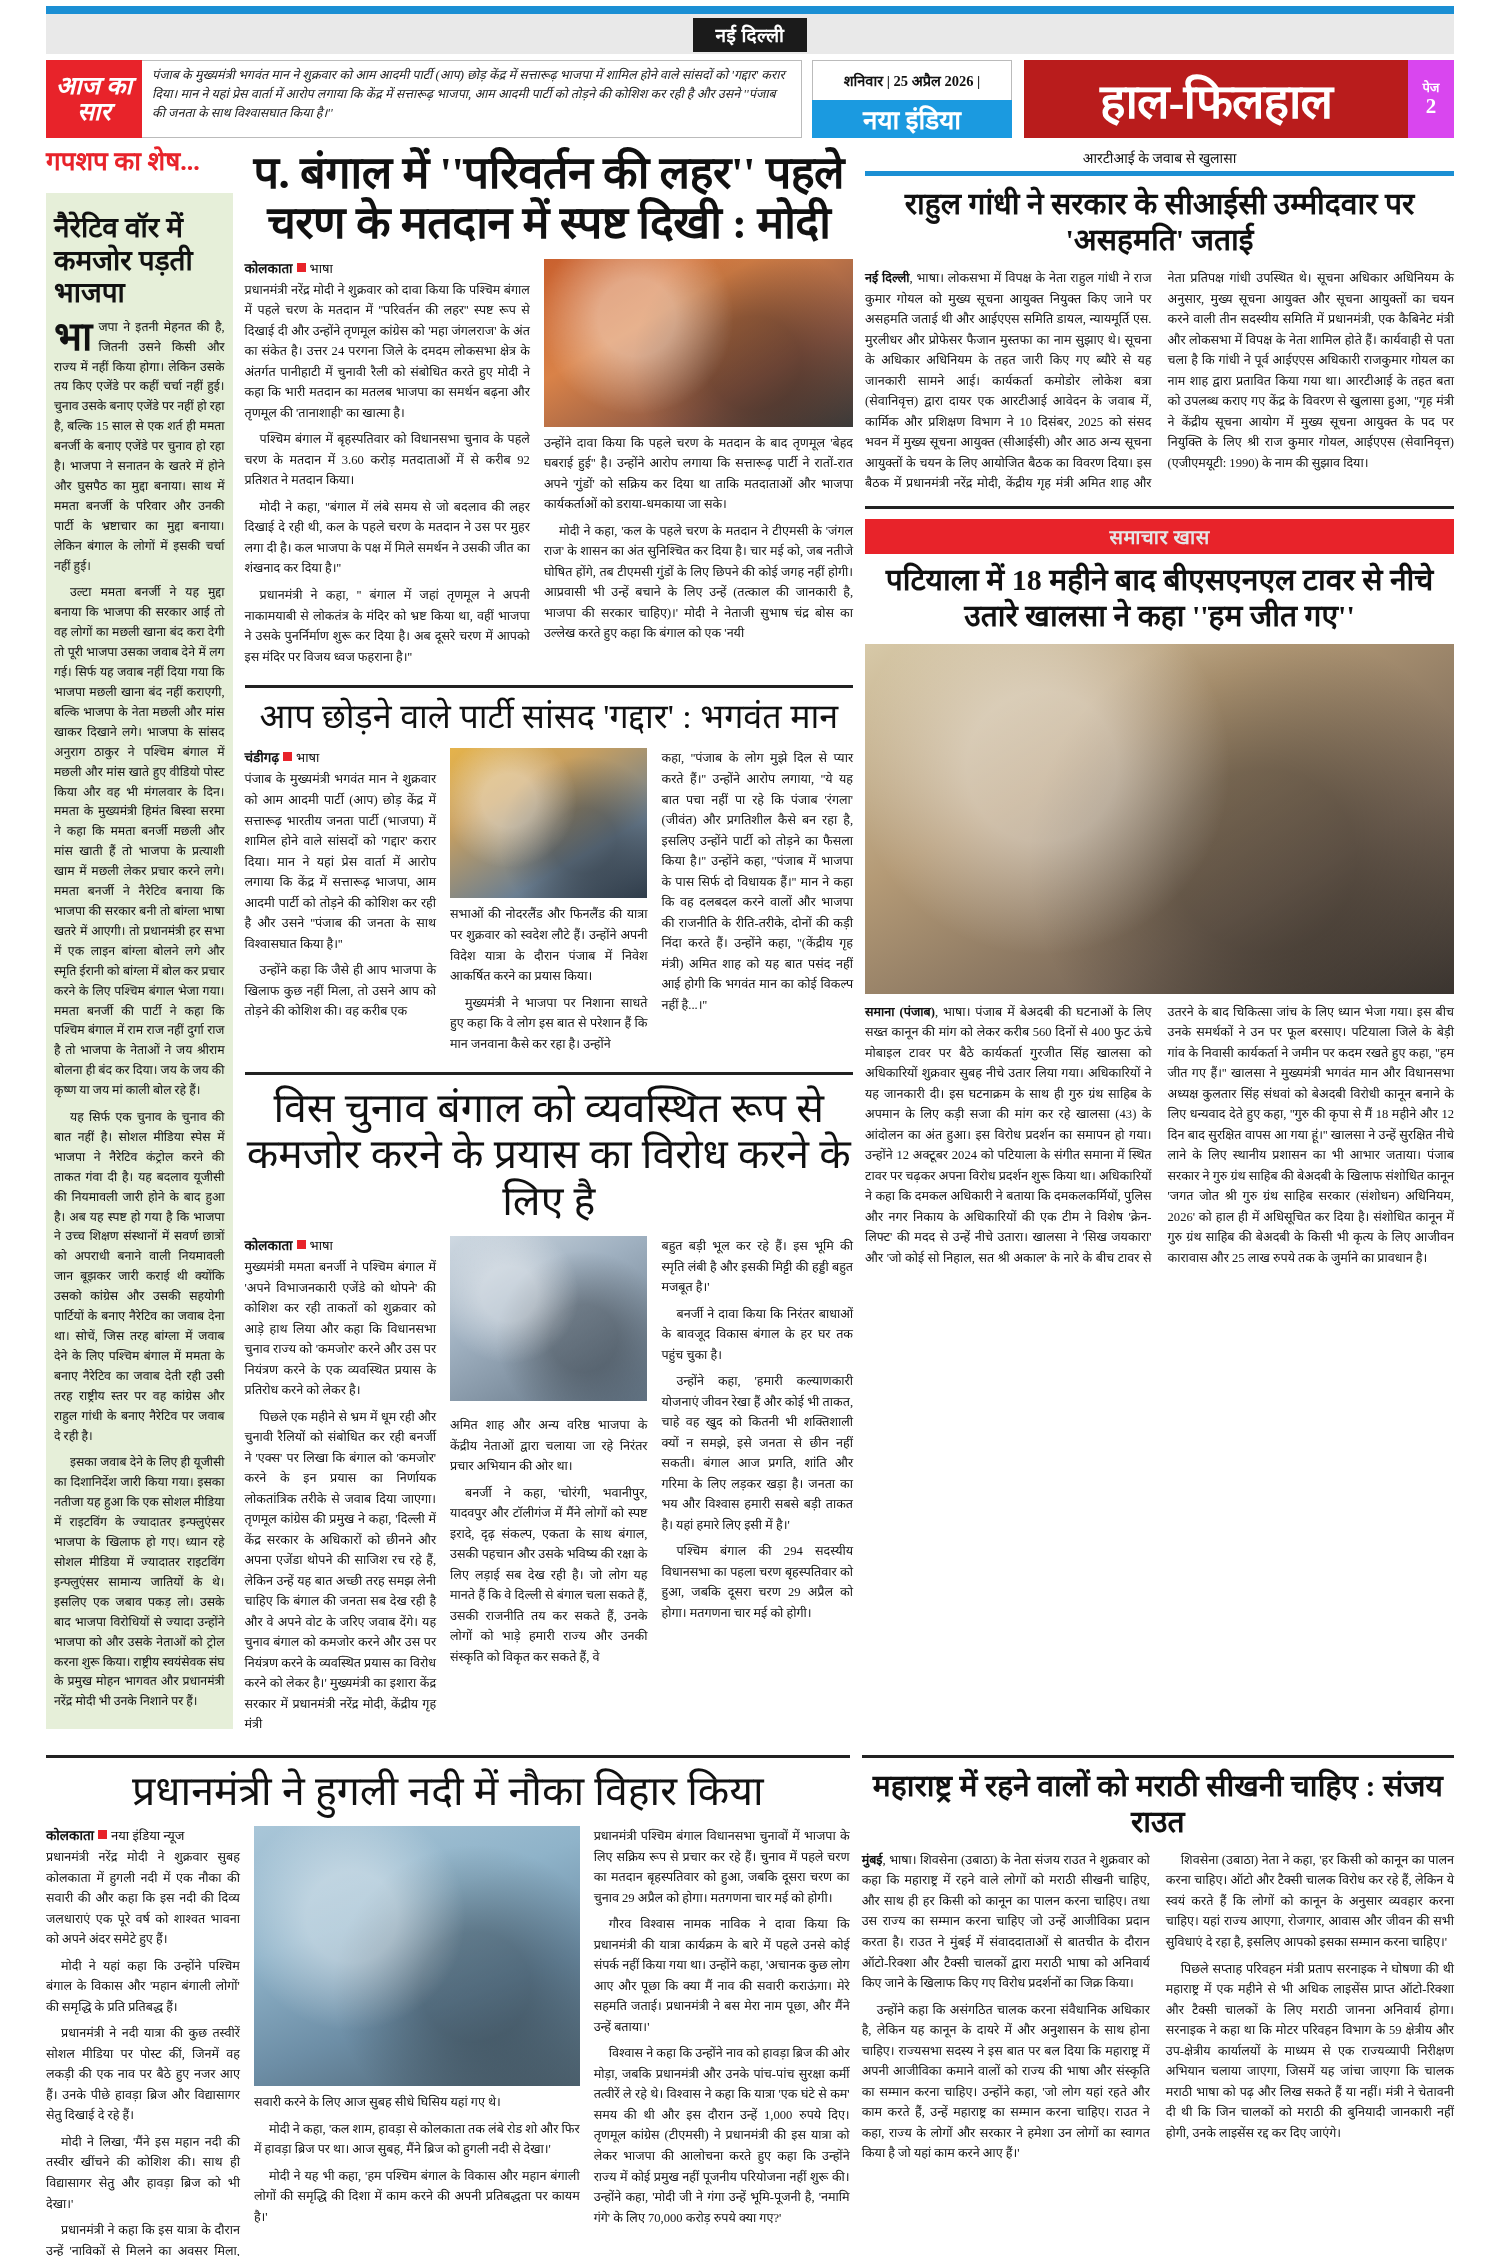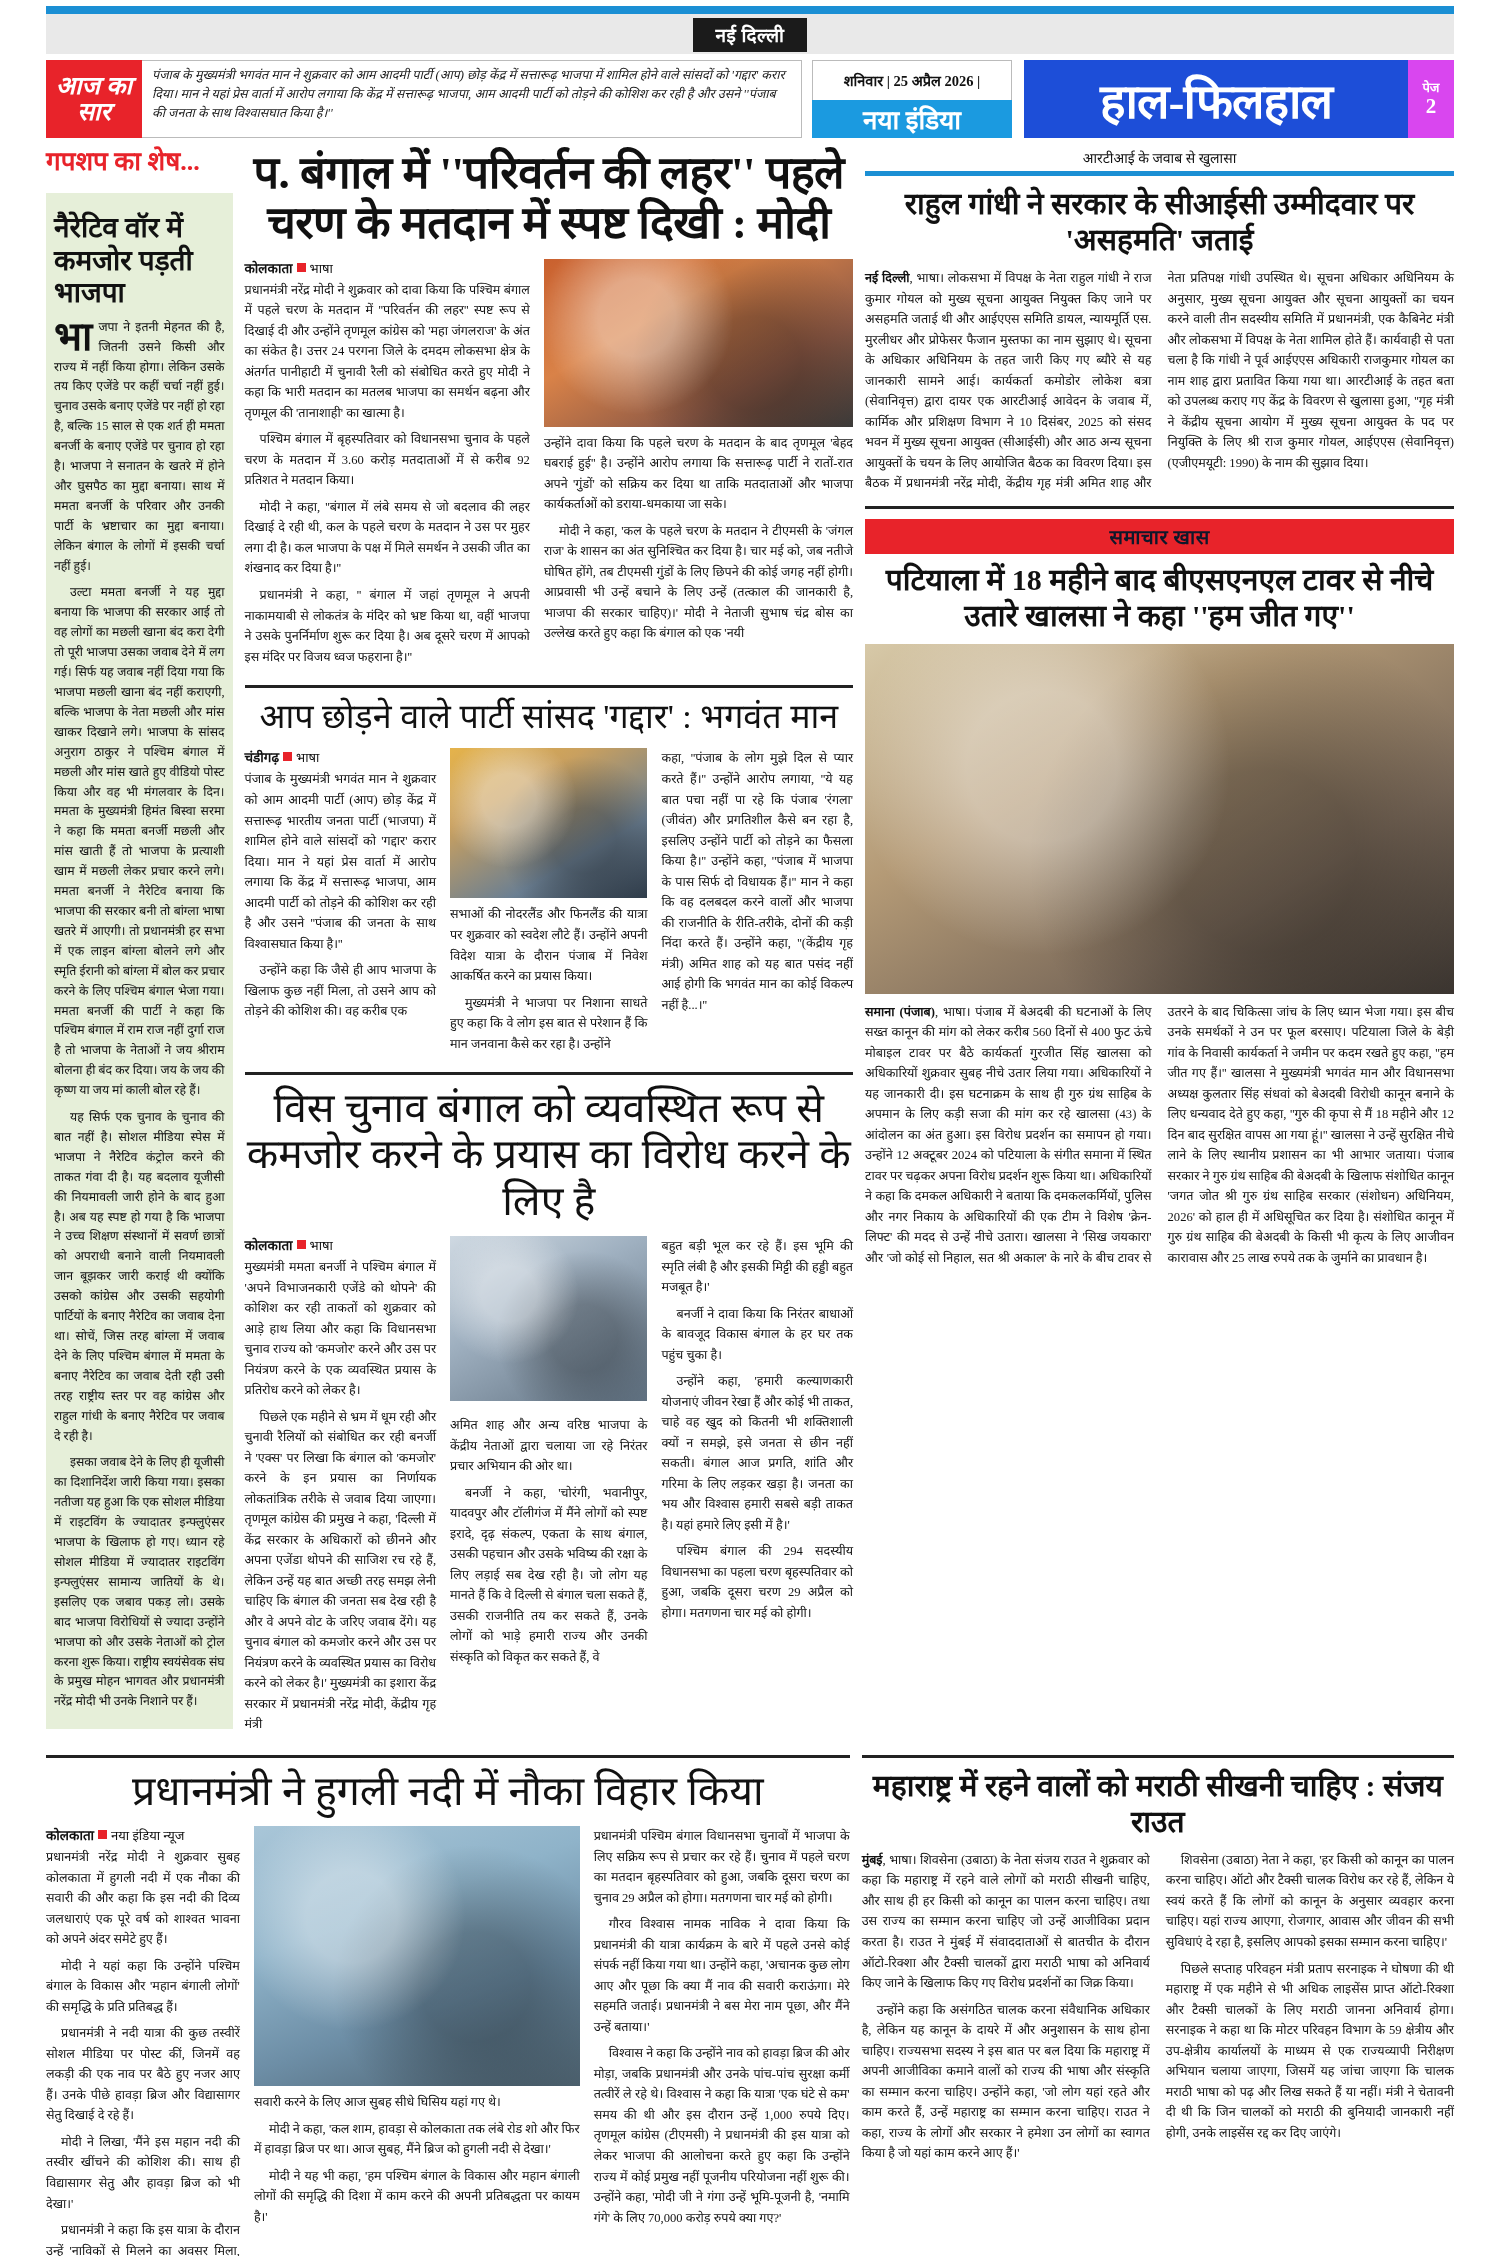--- a/index.html
+++ b/index.html
@@ -40,21 +40,21 @@
   .dateline {
     flex:1; display:flex; align-items:center; justify-content:center;
     font-weight:bold; font-size:14.5px; border:1px solid #bbb; border-bottom:none;
   }
   .brandline {
     flex:1; background:#1b9ae0; color:#fff; display:flex; align-items:center;
     justify-content:center; font-weight:bold; font-size:26px;
   }
   .logoarea { width:430px; margin-left:12px; display:flex; align-items:stretch; }
   .logo {
-    flex:1; background:#1d4ed8; color:#fff; font-weight:bold; font-size:48px;
+    flex:1; background:#b91c1c; color:#fff; font-weight:bold; font-size:48px;
     display:flex; align-items:center; justify-content:center; letter-spacing:-1px;
   }
   .pagebadge {
     width:46px; background:#d946ef; color:#fff; display:flex; flex-direction:column;
     align-items:center; justify-content:center; font-weight:bold; line-height:1.05;
   }
   .pagebadge .pg { font-size:13px; }
   .pagebadge .no { font-size:21px; }
 
   
@@ -109,21 +109,21 @@
   .body { font-size:12.6px; line-height:1.63; text-align:justify; }
   .body p { margin-bottom:6px; text-indent:15px; }
   .body p.nf { text-indent:0; }
 
   .subhead-line { border-bottom:5px solid #1b8fd4; margin:4px 0 10px 0; }
   .eyebrow { text-align:center; font-size:14px; margin-bottom:4px; }
   h2.secondary {
     font-size:30px; line-height:1.2; font-weight:bold; text-align:center; margin-bottom:10px;
   }
   .redbar {
-    background:#e8232a; color:#0f172a; font-weight:bold; font-size:20px;
+    background:#e8232a; color:#e5e5e5; font-weight:bold; font-size:20px;
     text-align:center; padding:4px 0; margin-bottom:8px; letter-spacing:.5px;
   }
   .thickrule { border-top:3px solid #222; margin:12px 0 10px 0; }
 
   h1.big {
     font-size:41px; line-height:1.13; font-weight:normal; text-align:center; margin:6px 0 12px 0;
   }
   h1.big.sm { font-size:34px; }
 </style>
 </head>

